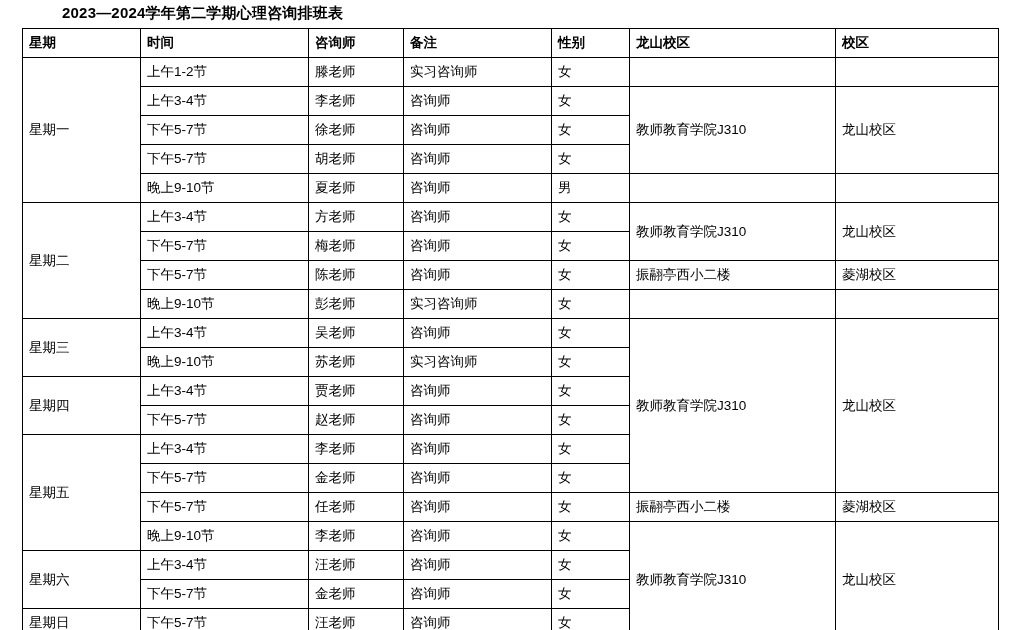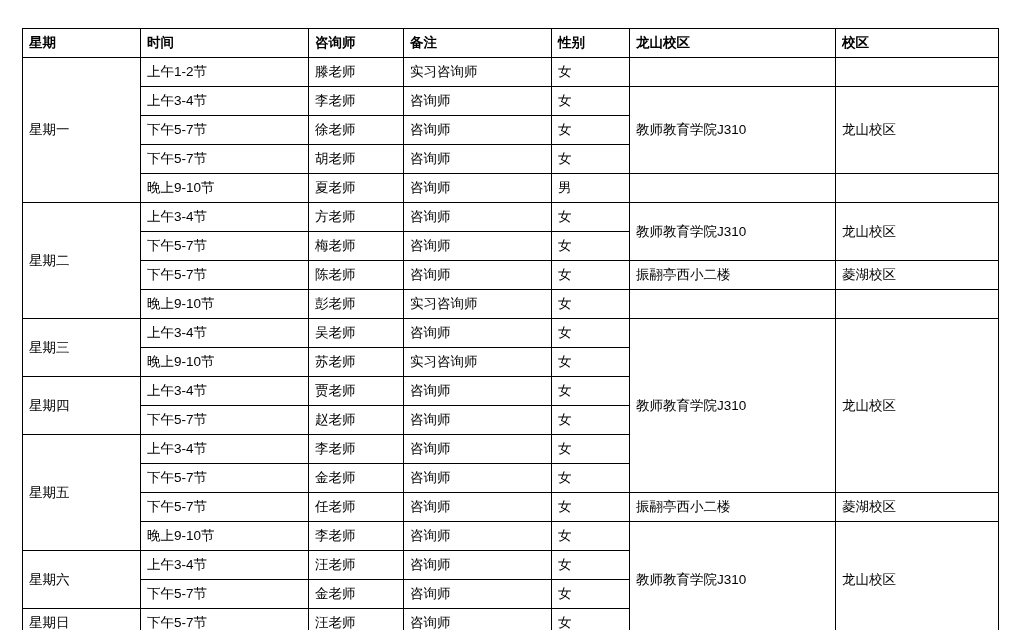--- a/index.html
+++ b/index.html
@@ -68,20 +68,21 @@
   col.c3 { width: 148px; }
   col.c4 { width: 78px; }
   col.c5 { width: 206px; }
   col.c6 { width: 163px; }
 </style>
 </head>
 <body>
 
 <div id="page">
 
+  <div id="title">2023—2024学年第二学期心理咨询排班表</div>
 
   <div id="table-wrap">
     <table class="schedule">
       <colgroup>
         <col class="c0">
           <col class="c1">
           <col class="c2">
           <col class="c3">
           <col class="c4">
           <col class="c5">

